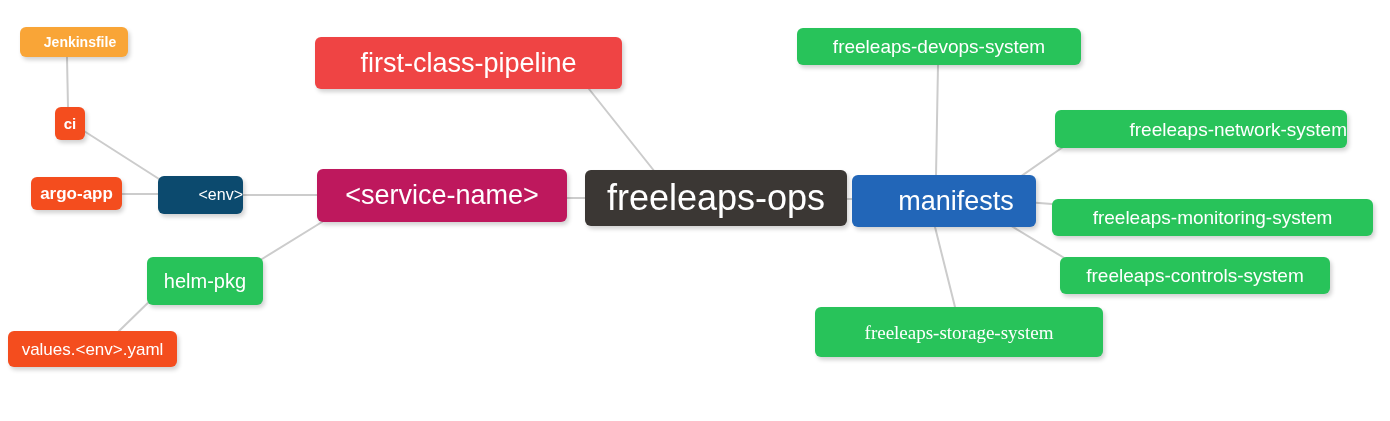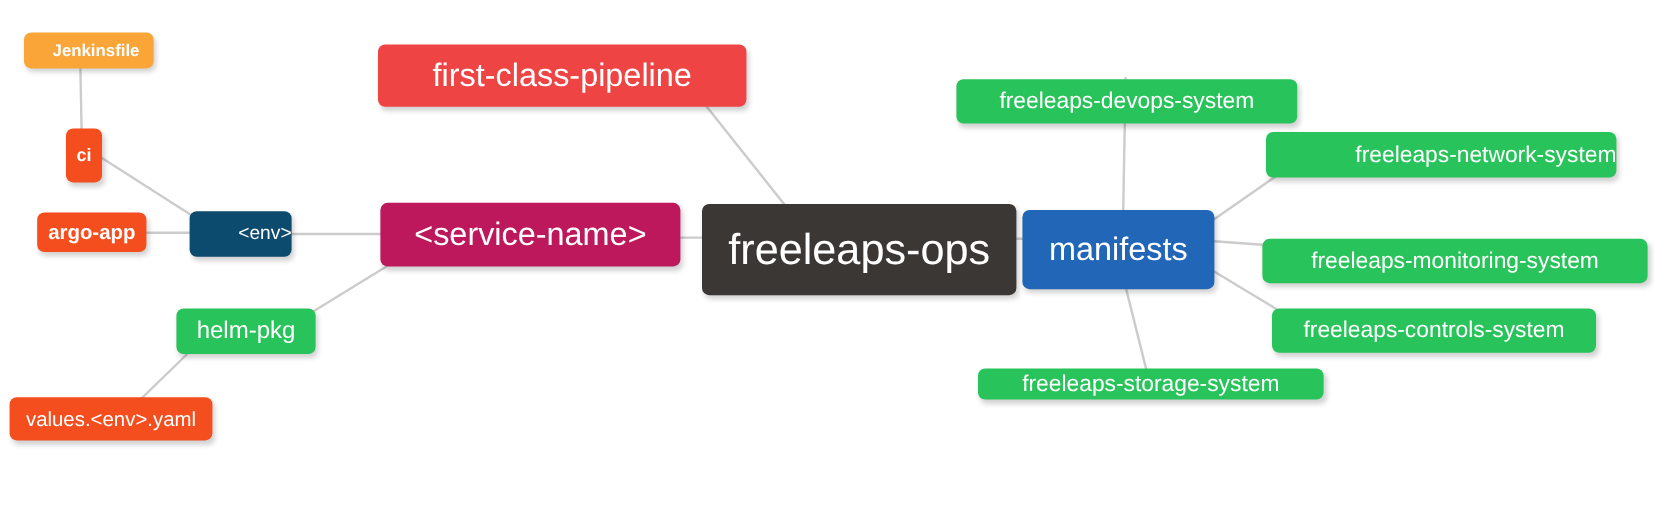--- a/index.html
+++ b/index.html
@@ -61,56 +61,56 @@
       <line x1="936" y1="176" x2="938" y2="65" stroke="#cccccc" stroke-width="2" stroke-linecap="round"></line>
       <line x1="1010" y1="184" x2="1063" y2="147" stroke="#cccccc" stroke-width="2" stroke-linecap="round"></line>
       <line x1="1012" y1="201" x2="1052" y2="204" stroke="#cccccc" stroke-width="2" stroke-linecap="round"></line>
       <line x1="1008" y1="224" x2="1066" y2="259" stroke="#cccccc" stroke-width="2" stroke-linecap="round"></line>
       <line x1="935" y1="227" x2="955" y2="307" stroke="#cccccc" stroke-width="2" stroke-linecap="round"></line>
     </svg>
   <div class="node-layer">
       <div class="node" style="left: 20px; top: 27px; width: 96px; height: 30px; font-size: 14px; font-weight: 700; background: rgb(249, 165, 55); padding-left: 12px;">
         <span>Jenkinsfile</span>
       </div>
-      <div class="node" style="left: 55px; top: 107px; width: 30px; height: 45px; font-size: 15px; font-weight: 700; background: rgb(244, 77, 30);">
+      <div class="node" style="left: 55px; top: 107px; width: 30px; height: 33px; font-size: 15px; font-weight: 700; background: rgb(244, 77, 30);">
         <span>ci</span>
       </div>
       <div class="node" style="left: 31px; top: 177px; width: 91px; height: 33px; font-size: 17px; font-weight: 700; background: rgb(244, 77, 30);">
         <span>argo-app</span>
       </div>
       <div class="node" style="left: 158px; top: 176px; width: 85px; height: 38px; font-size: 16px; font-weight: 400; background: #0c4a6e; justify-content: flex-end;">
         <span>&lt;env&gt;</span>
       </div>
-      <div class="node" style="left: 147px; top: 257px; width: 116px; height: 38px; font-size: 20px; font-weight: 400; background: rgb(40, 195, 90); justify-content: center;">
+      <div class="node" style="left: 147px; top: 257px; width: 116px; height: 48px; font-size: 20px; font-weight: 400; background: rgb(40, 195, 90); justify-content: center;">
         <span>helm-pkg</span>
       </div>
       <div class="node" style="left: 8px; top: 331px; width: 169px; height: 36px; font-size: 17px; font-weight: 400; background: rgb(244, 77, 30);">
         <span>values.&lt;env&gt;.yaml</span>
       </div>
       <div class="node" style="left: 315px; top: 37px; width: 307px; height: 52px; font-size: 27px; font-weight: 400; background: #ef4444;">
         <span>first-class-pipeline</span>
       </div>
       <div class="node" style="left: 317px; top: 169px; width: 250px; height: 53px; font-size: 27px; font-weight: 400; background: #be185d;">
         <span>&lt;service-name&gt;</span>
       </div>
-      <div class="node" style="left: 585px; top: 170px; width: 262px; height: 76px; font-size: 36px; font-weight: 400; background: rgb(59, 55, 52);">
+      <div class="node" style="left: 585px; top: 170px; width: 262px; height: 56px; font-size: 36px; font-weight: 400; background: rgb(59, 55, 52);">
         <span>freeleaps-ops</span>
       </div>
-      <div class="node" style="left: 852px; top: 175px; width: 160px; height: 66px; font-size: 27px; font-weight: 400; background: rgb(34, 102, 184);">
+      <div class="node" style="left: 852px; top: 175px; width: 160px; height: 52px; font-size: 27px; font-weight: 400; background: rgb(34, 102, 184); padding-left: 24px;">
         <span>manifests</span>
       </div>
-      <div class="node" style="left: 797px; top: 28px; width: 284px; height: 37px; font-size: 19px; font-weight: 400; background: rgb(40, 195, 90); margin-top: 38px;">
+      <div class="node" style="left: 797px; top: 28px; width: 284px; height: 37px; font-size: 19px; font-weight: 400; background: rgb(40, 195, 90);">
         <span>freeleaps-devops-system</span>
       </div>
       <div class="node" style="left: 1055px; top: 110px; width: 292px; height: 38px; font-size: 19px; font-weight: 400; background: rgb(40, 195, 90); justify-content: flex-end;">
         <span>freeleaps-network-system</span>
       </div>
       <div class="node" style="left: 1052px; top: 185px; width: 321px; height: 37px; font-size: 19px; font-weight: 400; background: rgb(40, 195, 90); margin-top: 14px;">
         <span>freeleaps-monitoring-system</span>
       </div>
       <div class="node" style="left: 1060px; top: 257px; width: 270px; height: 37px; font-size: 19px; font-weight: 400; background: rgb(40, 195, 90);">
         <span>freeleaps-controls-system</span>
       </div>
-      <div class="node" style="left: 815px; top: 307px; width: 288px; height: 26px; font-size: 19px; font-weight: 400; background: rgb(40, 195, 90);">
+      <div class="node" style="left: 815px; top: 307px; width: 288px; height: 50px; font-size: 19px; font-weight: 400; background: rgb(40, 195, 90); font-family: Liberation Serif, serif;">
         <span>freeleaps-storage-system</span>
       </div>
     </div>
 </div>
 
 </body></html>

